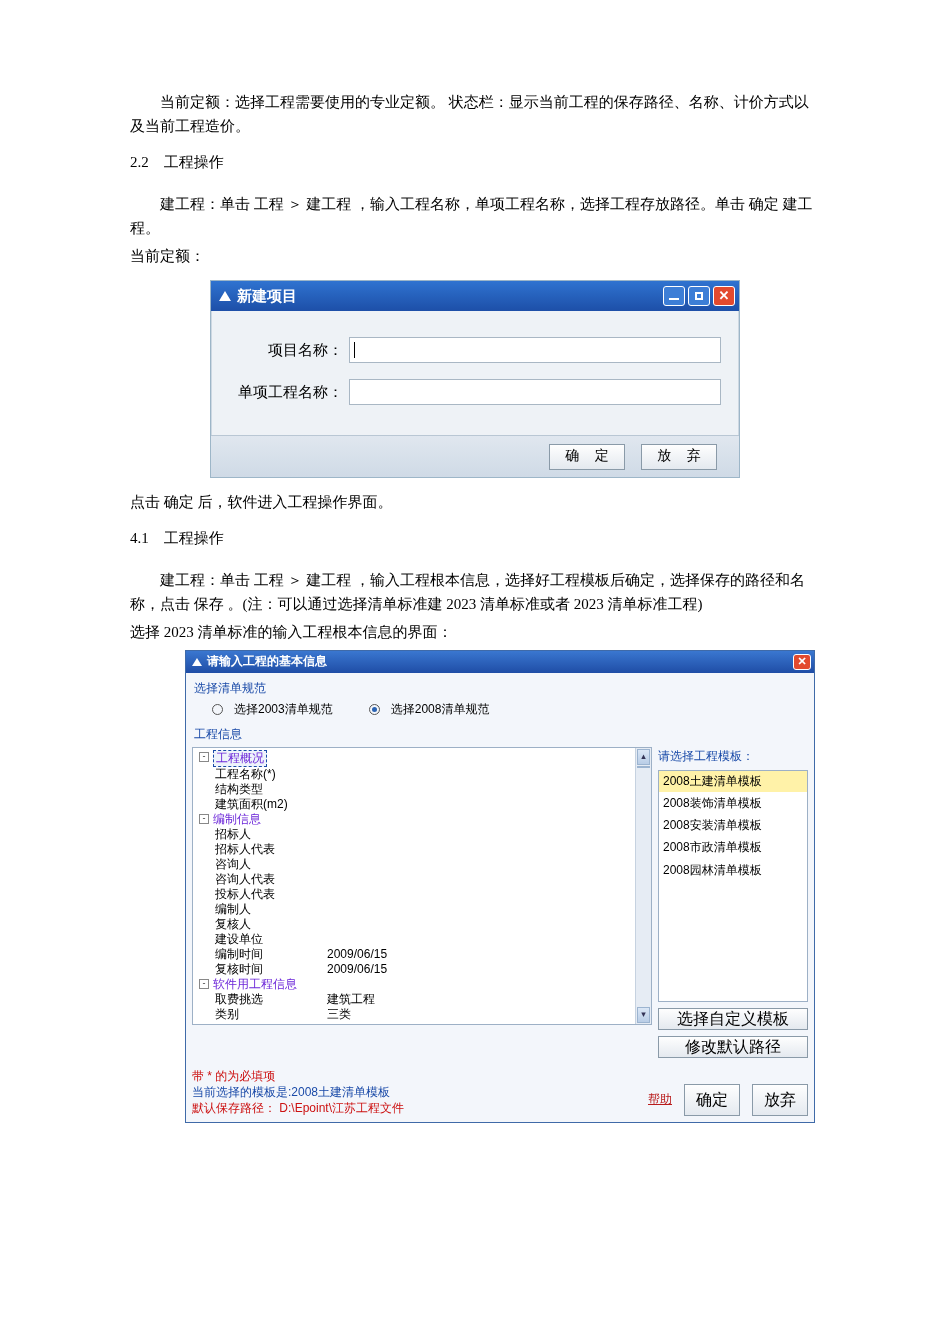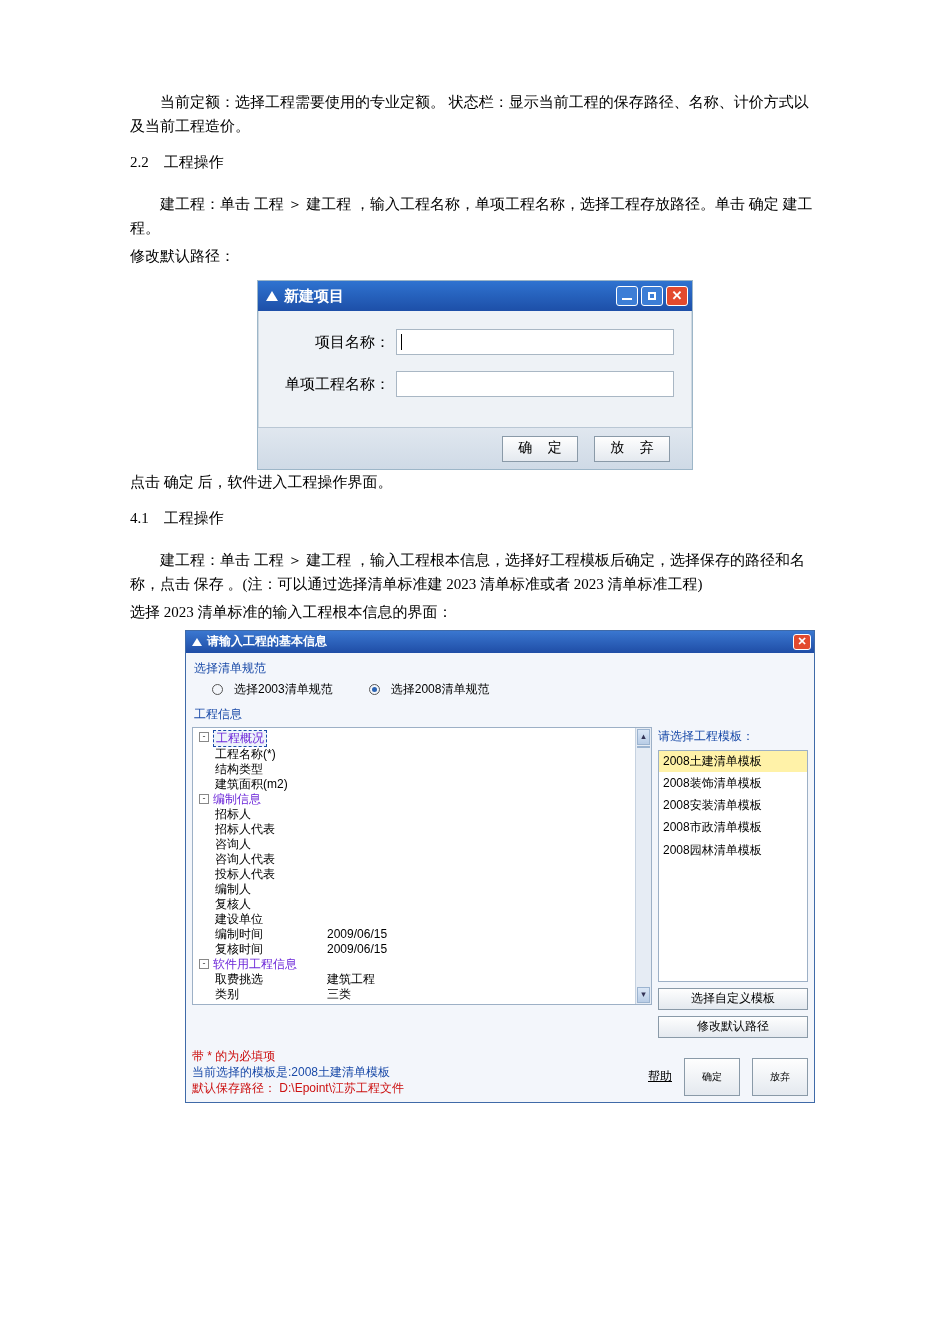--- a/index.html
+++ b/index.html
@@ -13,22 +13,22 @@
     padding: 90px 130px 60px 130px;
     line-height: 1.6;
   }
   .indent { text-indent: 2em; }
   .para { margin-bottom: 4px; }
   .section-head { margin-top: 12px; margin-bottom: 10px; }
   .after-head { margin-top: 18px; }
 
   
   .dlg1 {
-    width: 436px;
-    margin: 12px auto 0 auto;
+    width: 530px;
+    margin: 12px auto 12px auto;
     border: 1px solid #9db6c8;
     background: #eef2f6;
     box-shadow: 0 0 0 1px #cdd8e2 inset;
   }
   .dlg1-title {
     height: 30px;
     background: linear-gradient(#2f73d0, #1d4fa8);
     color: #fff;
     display: flex;
     align-items: center;
@@ -52,21 +52,21 @@
     border-radius: 3px;
     display: flex; align-items: center; justify-content: center;
     font-weight: bold; font-size: 13px;
     color: #fff;
   }
   .winbtn.min, .winbtn.max { background: #3d7ed6; }
   .winbtn.close { background: #e34a2e; }
   .winbtn .sq { width: 8px; height: 8px; border: 2px solid #fff; }
   .winbtn .bar { width: 10px; height: 2px; background: #fff; margin-top: 6px; }
 
-  .dlg1-body { padding: 18px 18px 14px 18px; }
+  .dlg1-body { padding: 26px 18px 14px 18px; }
   .dlg1-row { display: flex; align-items: center; margin-bottom: 16px; }
   .dlg1-label { width: 120px; text-align: right; padding-right: 6px; font-size: 15px; }
   .dlg1-input {
     flex: 1 1 auto;
     height: 26px;
     border: 1px solid #a9b7c4;
     background: #fff;
   }
   .dlg1-input.focus::before {
     content: "";
@@ -196,46 +196,46 @@
     height: 232px;
     font-size: 12px;
   }
   .tmpl-item { padding: 1px 4px; border-bottom: 1px solid #fff; }
   .tmpl-item.sel { background: #fff2a8; }
   .rbtn {
     height: 22px;
     border: 1px solid #8a9aa8;
     background: linear-gradient(#fefefe, #e4e9ef);
     display: flex; align-items: center; justify-content: center;
-    font-size: 12px;
+    font-size: 16px;
     margin-top: 6px;
   }
 
   .dlg2-foot { margin-top: 10px; display: flex; align-items: flex-end; justify-content: space-between; }
   .foot-left { font-size: 12px; line-height: 16px; }
   .red { color: #c11; }
   .blue { color: #1a4aa8; }
-  .link { color: #000000; text-decoration: underline; }
+  .link { color: #b91c1c; text-decoration: underline; }
   .foot-right { display: flex; align-items: center; gap: 12px; }
   .sbtn {
-    min-width: 56px; height: 38px;
+    min-width: 56px; height: 32px;
     border: 1px solid #8a9aa8;
     background: linear-gradient(#fefefe, #e4e9ef);
     display: flex; align-items: center; justify-content: center;
-    font-size: 10px;
+    font-size: 16px;
   }
 </style>
 </head>
 <body>
 
 <p class="para indent">当前定额：选择工程需要使用的专业定额。 状态栏：显示当前工程的保存路径、名称、计价方式以及当前工程造价。</p>
 
 <p class="para section-head">2.2　工程操作</p>
 <p class="para indent after-head">建工程：单击 工程 ＞ 建工程 ，输入工程名称，单项工程名称，选择工程存放路径。单击 确定 建工程。</p>
-<p class="para">修改默认路径：</p>
+<p class="para">当前定额：</p>
 
 <div class="dlg1">
   <div class="dlg1-title">
     <span class="dlg1-title-left">
       <span class="tri-icon"></span>
       <span>新建项目</span>
     </span>
     <span class="winbtns">
       <span class="winbtn min">
           <span class="bar"></span>

